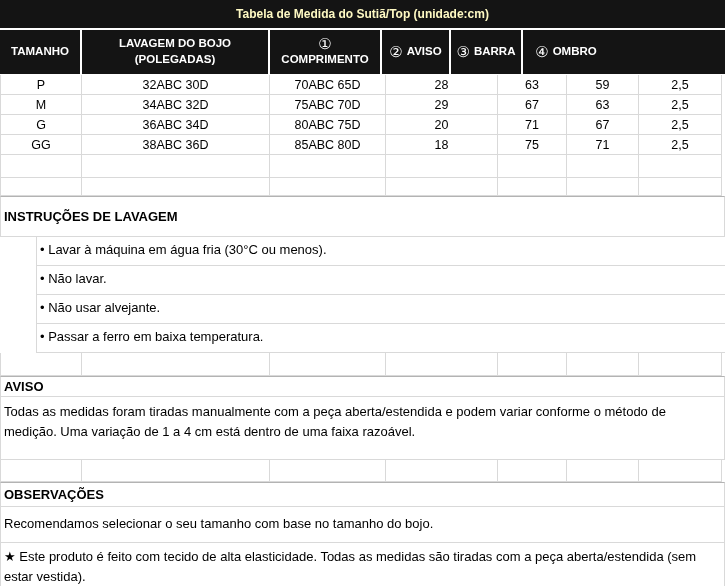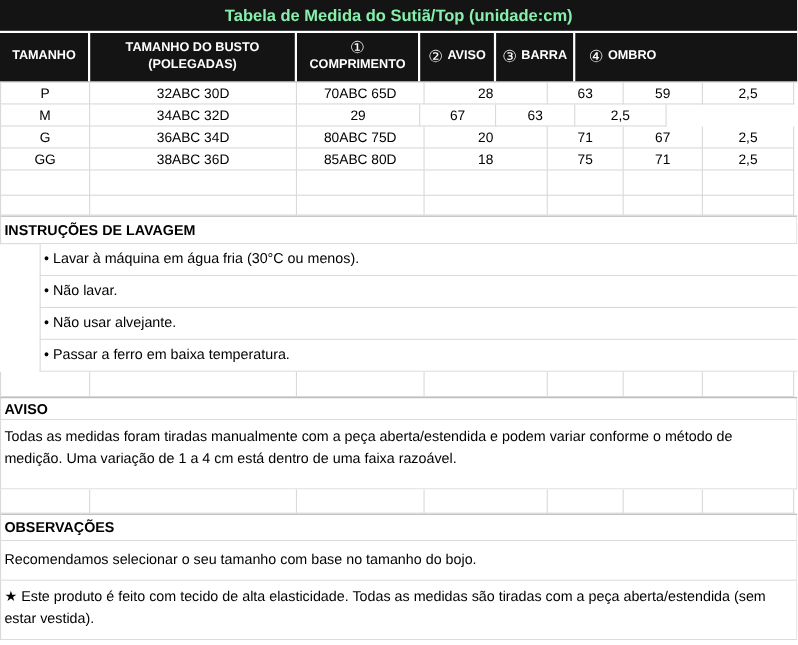--- a/index.html
+++ b/index.html
@@ -6,21 +6,21 @@
   html,body { background:#ffffff; }
   .sheet {
     width:725px; height:586px; overflow:hidden; background:#ffffff;
     font-family:"Liberation Sans", sans-serif; color:#000;
   }
   
   .title-row {
     height:30px; background:#141414; border-bottom:2px solid #ffffff;
     display:flex; align-items:center; justify-content:center;
   }
-  .title-row span { color:#86efac; font-weight:bold; font-size:15px; }
+  .title-row span { color:#fef9c3; font-weight:bold; font-size:12px; }
   
   .header-row { display:flex; height:45px; background:#141414; border-bottom:1px solid #ffffff; }
   .hcell {
     display:flex; flex-direction:column; align-items:center; justify-content:center;
     color:#ffffff; font-weight:bold; font-size:11.5px; line-height:1.35;
     text-align:center; border-right:2px solid #ffffff;
   }
   .hcell:last-child { border-right:none; }
   .hcell.inline { flex-direction:row; gap:4px; }
   .hcell .circ { font-size:15px; font-weight:normal; line-height:1.1; }
@@ -36,21 +36,21 @@
   .drow .dcell:first-child { border-left:1px solid #d9d9d9; }
   .e1{height:23px} .e2{height:18px} .e3{height:23px} .e4{height:22px}
   
   .srow {
     width:725px; background:#fff; padding-left:3px;
     border-left:1px solid #d9d9d9; border-right:1px solid #d9d9d9; border-bottom:1px solid #d9d9d9;
     font-size:13px;
   }
   .sec-top { border-top:1px solid #b3b3b3; }
   .hd { font-weight:bold; display:flex; align-items:center; }
-  .h-instr { height:26px; }
+  .h-instr { height:41px; }
   .h-aviso { height:21px; }
   .h-obs   { height:25px; }
   .bullet  { height:29px; padding-top:5px;margin-left:36px; }
   .para    { line-height:20px; padding-top:5px; padding-right:8px; }
   .p-aviso { height:63px; }
   .p-obs   { height:54px; padding-top:4px; }
   .footer-row { height:36px; padding-top:9px; }
   .blank-end { height:6px; background:#fff; }
 </style>
 </head>
@@ -61,21 +61,21 @@
   <div class="title-row">
     <span>Tabela de Medida do Sutiã/Top (unidade:cm)</span>
   </div>
 
   <div class="header-row">
     <div class="hcell c1">
       <span>TAMANHO</span>
       <span></span>
     </div>
     <div class="hcell c2">
-      <span>TAMANHO DO BUSTO</span>
+      <span>LAVAGEM DO BOJO</span>
       <span>(POLEGADAS)</span>
     </div>
     <div class="hcell c4">
       <span class="circ">①</span>
       <span>COMPRIMENTO</span>
     </div>
     <div class="hcell inline c5">
       <span class="circ">②</span>
       <span>AVISO</span>
     </div>
@@ -94,20 +94,21 @@
     <div class="dcell c2">32ABC 30D</div>
     <div class="dcell c3">70ABC 65D</div>
     <div class="dcell c4">28</div>
     <div class="dcell c5">63</div>
     <div class="dcell c6">59</div>
     <div class="dcell c7">2,5</div>
   </div>
   <div class="drow">
     <div class="dcell c1">M</div>
     <div class="dcell c2">34ABC 32D</div>
+    <div class="dcell c3">75ABC 70D</div>
     <div class="dcell c4">29</div>
     <div class="dcell c5">67</div>
     <div class="dcell c6">63</div>
     <div class="dcell c7">2,5</div>
   </div>
   <div class="drow">
     <div class="dcell c1">G</div>
     <div class="dcell c2">36ABC 34D</div>
     <div class="dcell c3">80ABC 75D</div>
     <div class="dcell c4">20</div>

